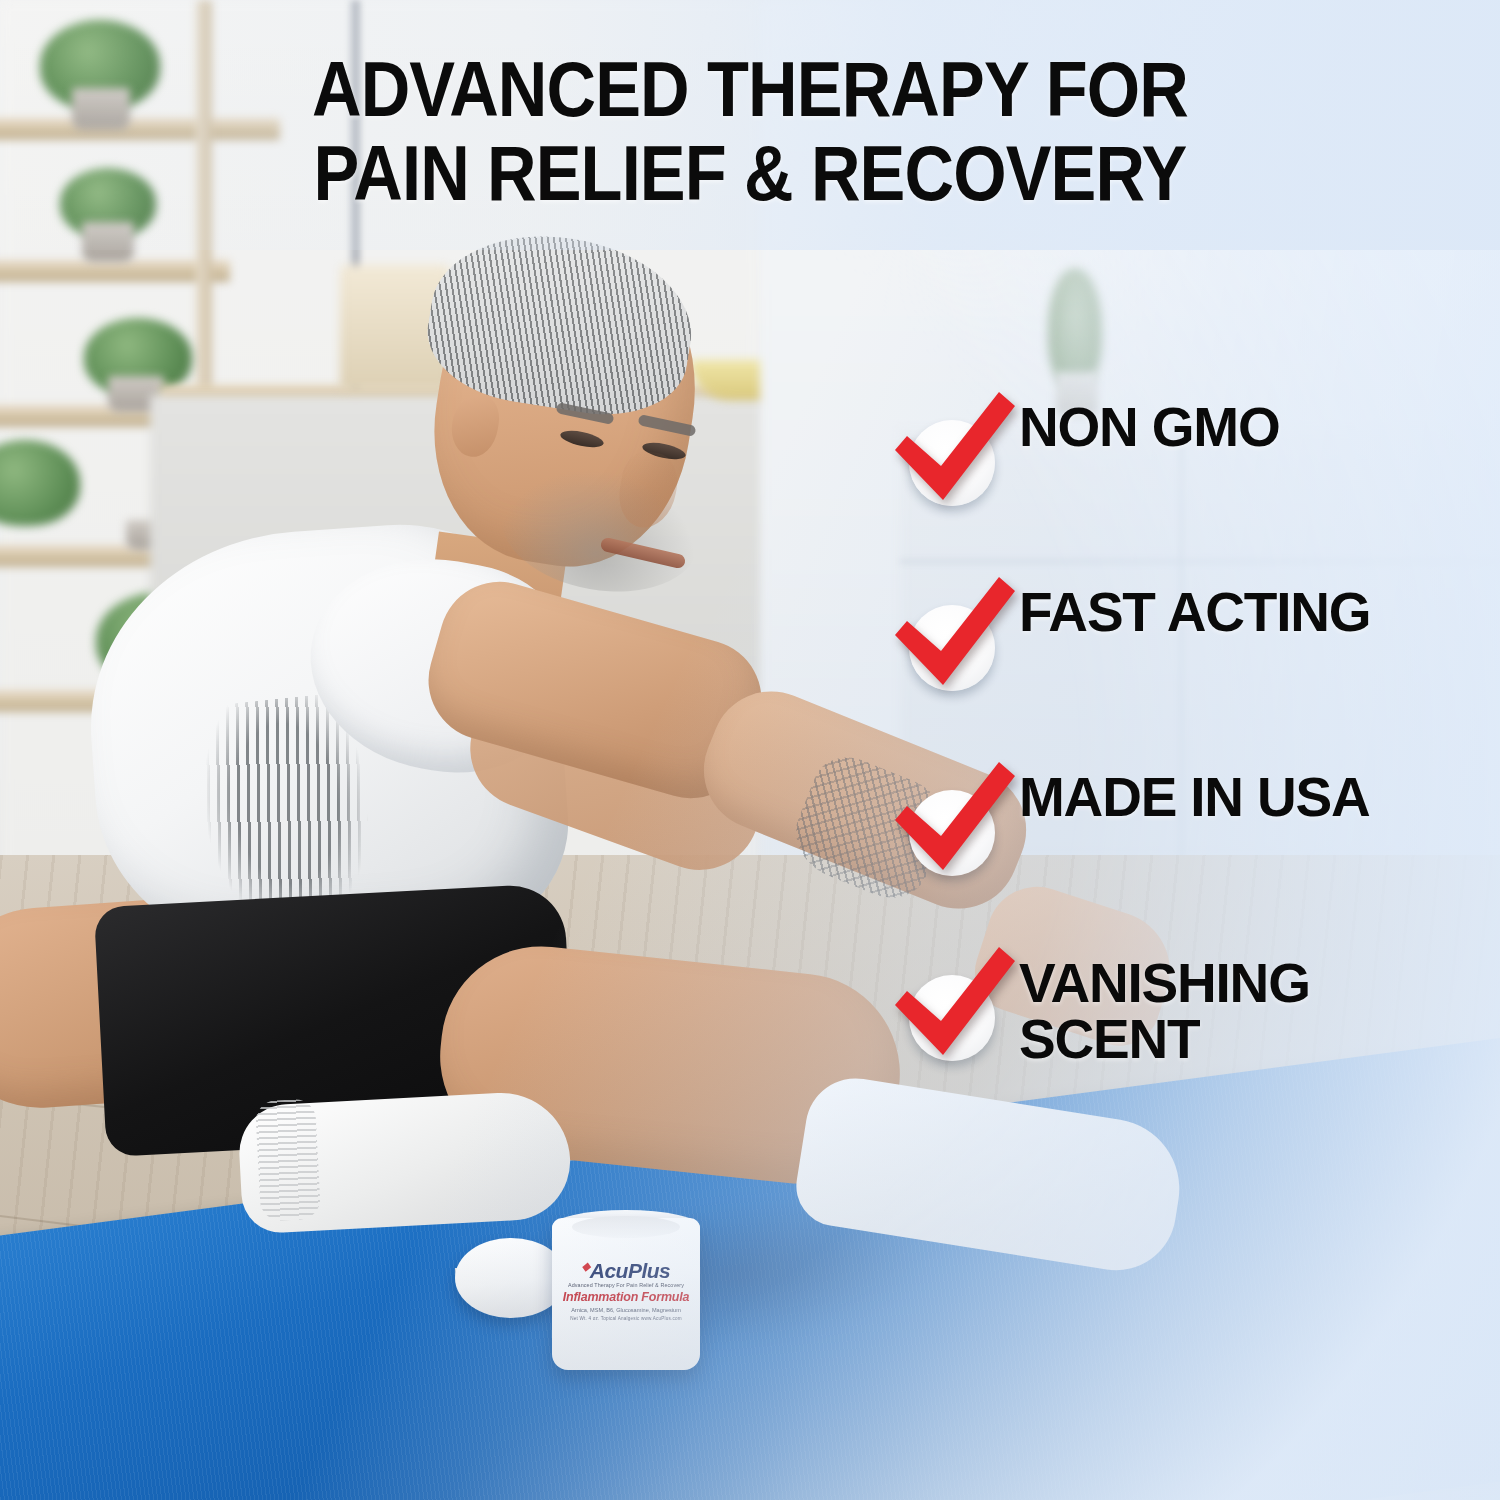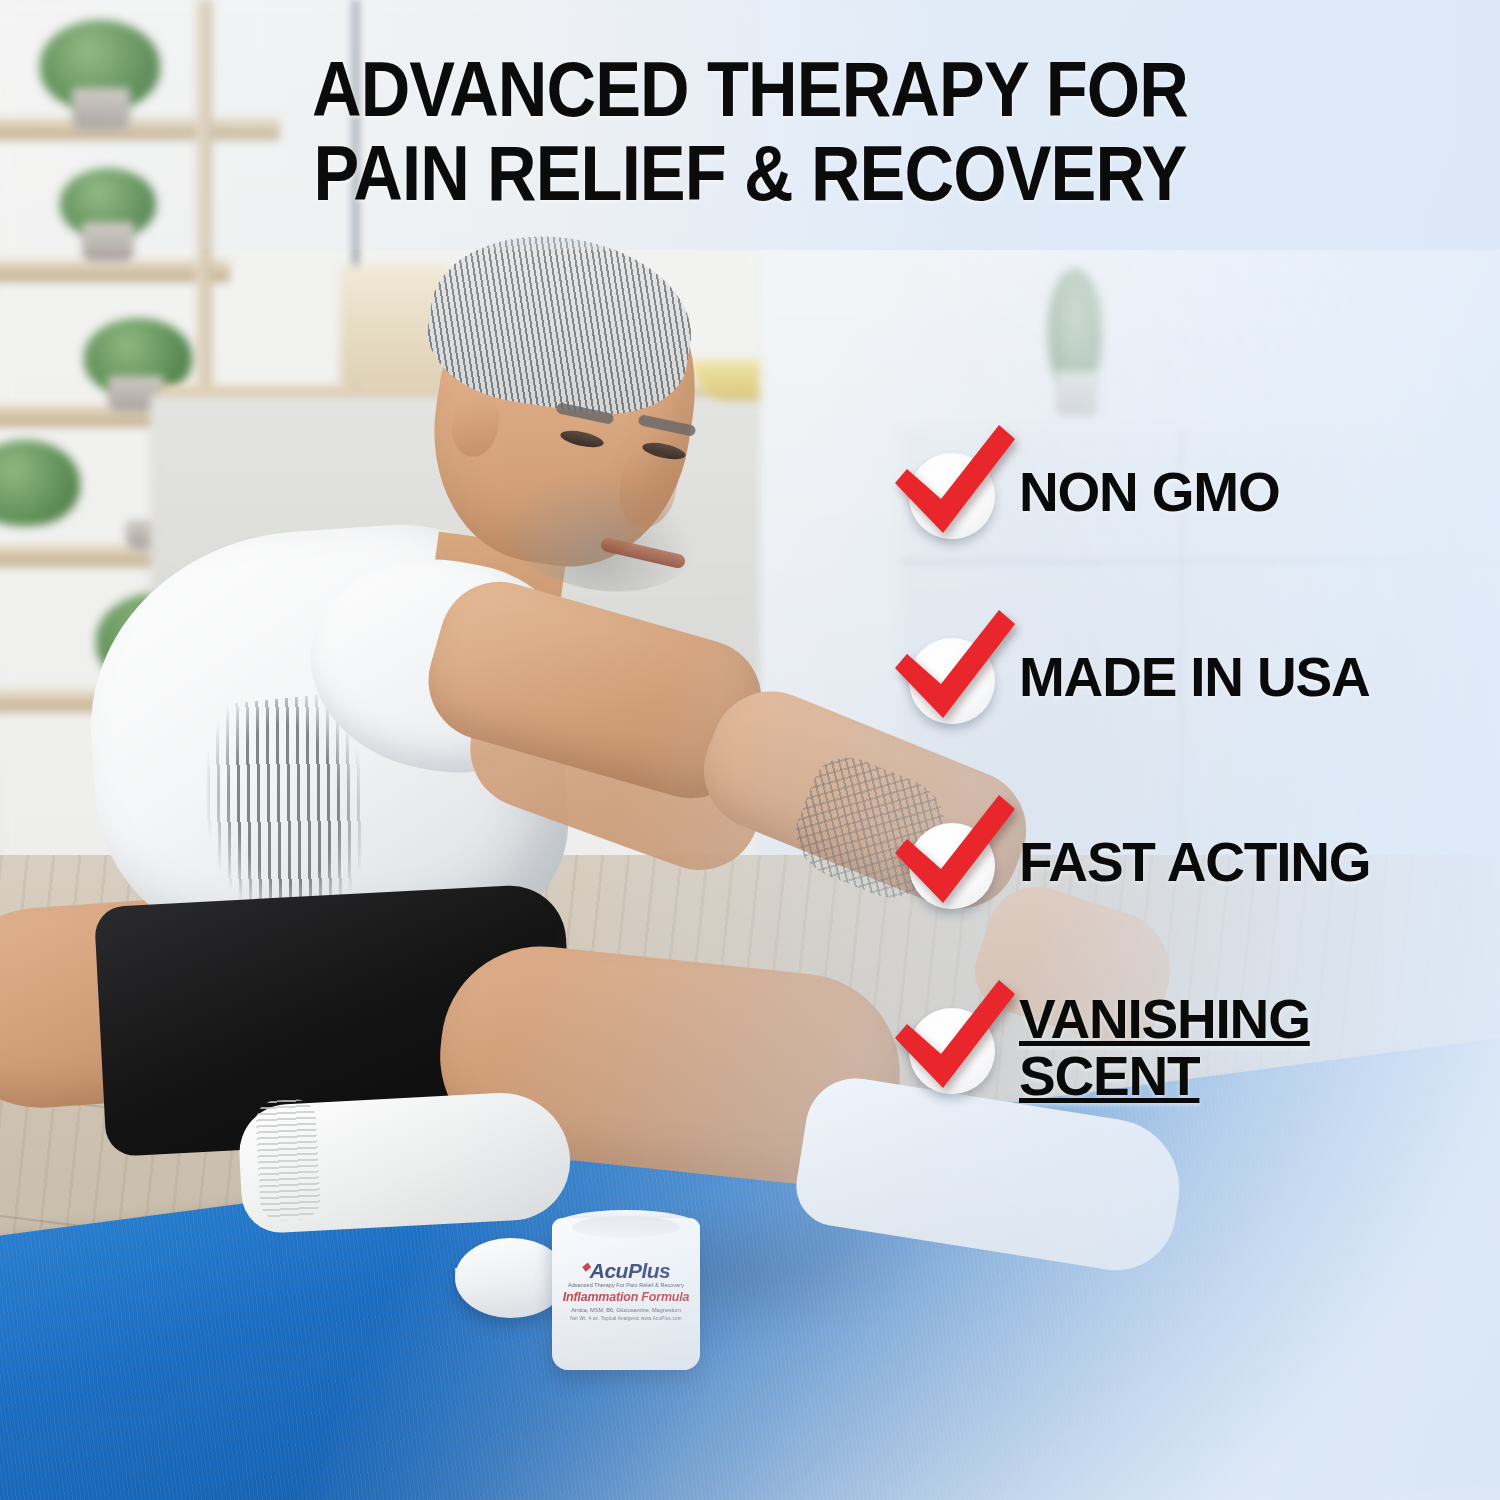--- a/index.html
+++ b/index.html
@@ -372,40 +372,40 @@
     transform:scaleX(.88);
     text-shadow:0 2px 5px rgba(255,255,255,.55);
   }
   .headline .l2{display:block;margin-top:10px;}
 
   
   .features{
     position:absolute;left:893px;top:400px;width:600px;z-index:45;
   }
   .feat{
-    position:relative;display:flex;align-items:center;height:185px;
+    position:relative;display:flex;height:185px;
   }
   .checkWrap{
     position:relative;width:120px;height:120px;flex:0 0 120px;
   }
   .checkDisc{
     position:absolute;left:16px;top:20px;width:86px;height:86px;border-radius:50%;
     background:radial-gradient(circle at 42% 32%,#ffffff 0%,#fbfbfc 55%,#e7e9ec 100%);
     box-shadow:0 6px 10px rgba(20,40,70,.22);
   }
   .checkMark{
     position:absolute;left:-6px;top:-16px;width:136px;height:132px;
     filter:drop-shadow(3px 5px 4px rgba(60,40,40,.35));
   }
   .featLabel{
     font-size:55px;font-weight:700;color:#0a0a0a;line-height:1.0;
     letter-spacing:-1.2px;margin-left:6px;
     text-shadow:0 2px 4px rgba(255,255,255,.5);
   }
-  .featLabel.two{font-size:55px;line-height:1.02;text-decoration:underline;}
+  .featLabel.two{font-size:55px;line-height:1.02;}
 </style>
 </head>
 <body>
 
 <div id="stage">
 
   <div class="scene">
 
     <div class="room"></div>
     <div class="wall"></div>
@@ -521,31 +521,31 @@
       <div class="featLabel">NON GMO</div>
     </div>
 
     <div class="feat">
       <div class="checkWrap">
         <div class="checkDisc"></div>
         <svg class="checkMark" viewBox="0 0 136 132">
           <path d="M8 66 L20 52 L54 82 L112 8 L128 22 L56 116 Z" fill="#E8262C"></path>
         </svg>
       </div>
-      <div class="featLabel">MADE IN USA</div>
+      <div class="featLabel">FAST ACTING</div>
     </div>
 
     <div class="feat">
       <div class="checkWrap">
         <div class="checkDisc"></div>
         <svg class="checkMark" viewBox="0 0 136 132">
           <path d="M8 66 L20 52 L54 82 L112 8 L128 22 L56 116 Z" fill="#E8262C"></path>
         </svg>
       </div>
-      <div class="featLabel">FAST ACTING</div>
+      <div class="featLabel">MADE IN USA</div>
     </div>
 
     <div class="feat">
       <div class="checkWrap">
         <div class="checkDisc"></div>
         <svg class="checkMark" viewBox="0 0 136 132">
           <path d="M8 66 L20 52 L54 82 L112 8 L128 22 L56 116 Z" fill="#E8262C"></path>
         </svg>
       </div>
       <div class="featLabel two" style="max-width:390px;">VANISHING SCENT</div>

